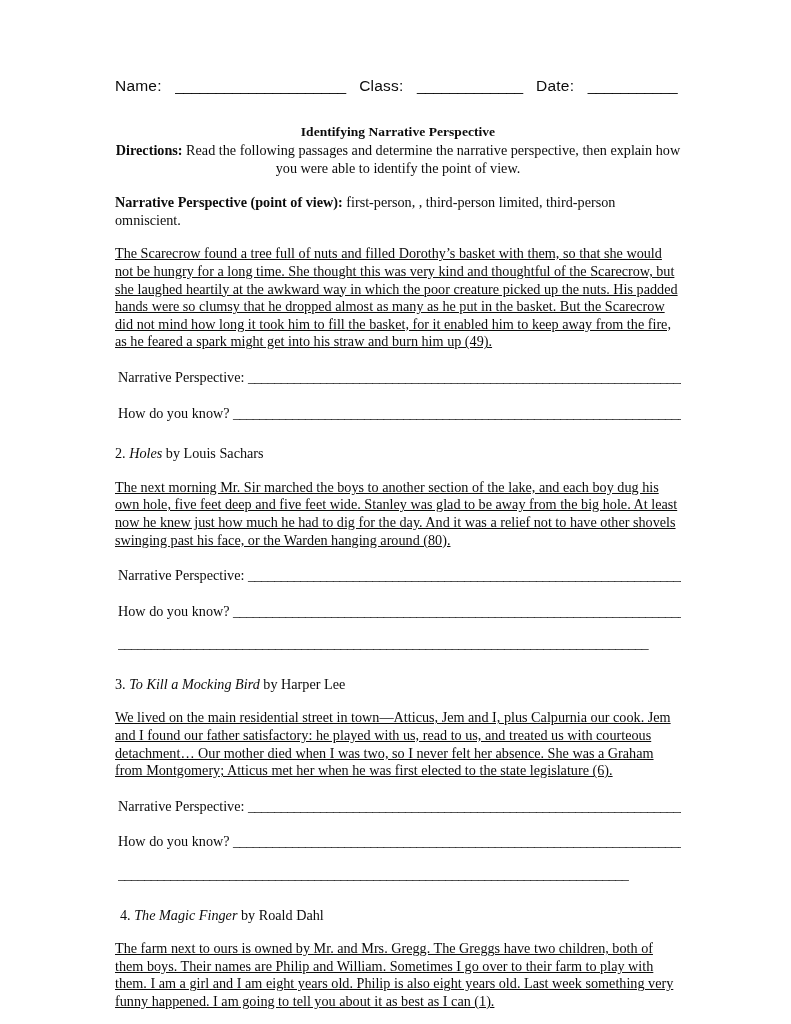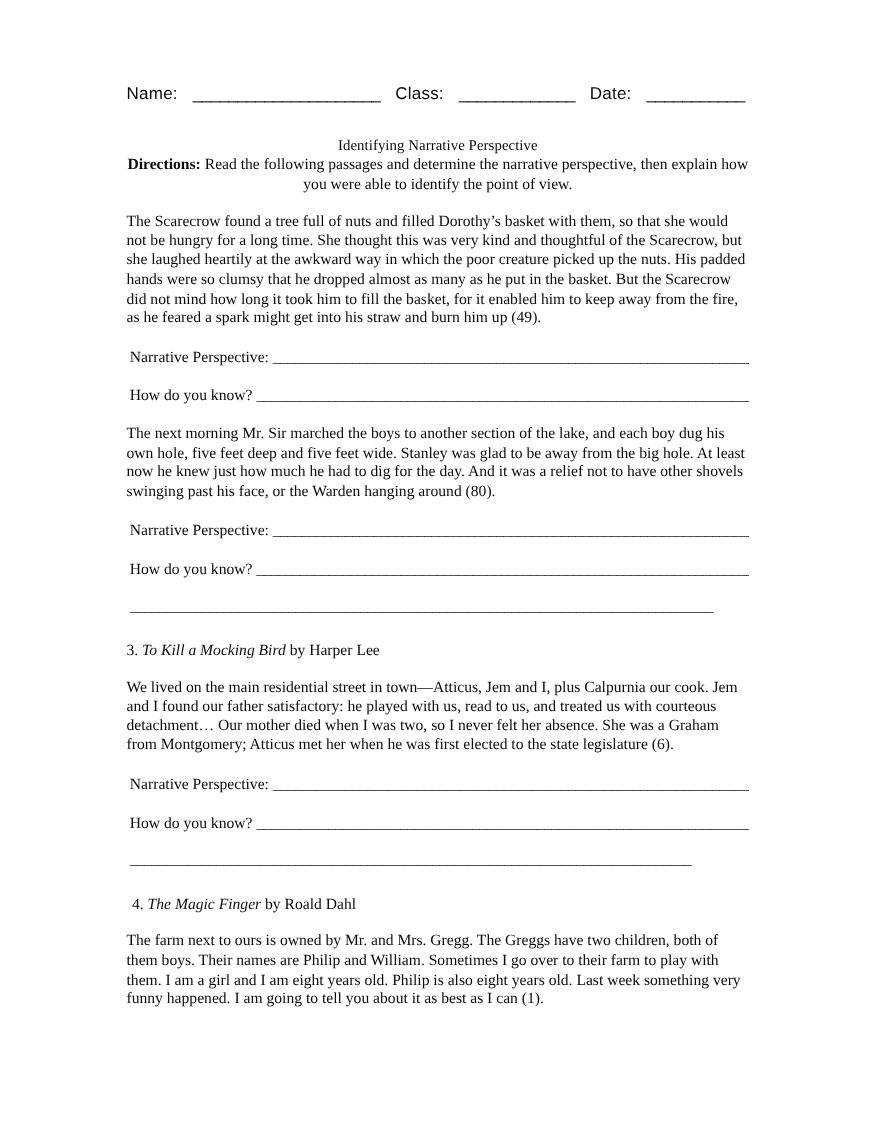--- a/index.html
+++ b/index.html
@@ -37,21 +37,21 @@
   .idline .gap-sm { display: inline-block; width: 9px; }
   .idline .rule {
     display: inline-block;
     vertical-align: baseline;
     letter-spacing: -0.5px;
   }
 
   
   .doc-title {
     text-align: center;
-    font-weight: normal;
+    font-weight: bold;
     font-size: 13.5px;
     line-height: 16px;
     margin-top: 28px;
     letter-spacing: 0.05px;
   }
 
   
   .para {
     font-size: 14.2px;
     line-height: 17.6px;
@@ -75,20 +75,21 @@
     line-height: 17.6px;
     margin-top: 23px;
   }
   .passage-head .title { font-style: italic; }
   .passage-head.indented { padding-left: 5px; }
 
   .passage-body {
     font-size: 14.2px;
     line-height: 17.6px;
     margin-top: 16px;
+    text-decoration: underline;
   }
 
   
   .answers { padding-left: 3px; }
   .answer-row {
     font-size: 14.2px;
     line-height: 17.6px;
     margin-top: 18px;
     white-space: nowrap;
     overflow: hidden;
@@ -121,30 +122,32 @@
       <span class="gap-sm"></span><span>Class:</span>
       <span class="gap-sm"></span><span class="rule">_____________</span>
       <span class="gap-sm"></span><span>Date:</span>
       <span class="gap-sm"></span><span class="rule">___________</span>
     </div>
 
     <div class="doc-title">Identifying Narrative Perspective</div>
 
     <p class="para directions"><b>Directions:</b><span> Read the following passages and determine the narrative perspective, then explain how you were able to identify the point of view.</span></p>
 
+    <p class="np-key"><b>Narrative Perspective (point of view):</b><span> first-person, , third-person limited, third-person omniscient.</span></p>
 
     <div class="passage-block">
       <p class="passage-body">The Scarecrow found a tree full of nuts and filled Dorothy’s basket with them, so that she would not be hungry for a long time.  She thought this was very kind and thoughtful of the Scarecrow, but she laughed heartily at the awkward way in which the poor creature picked up the nuts.  His padded hands were so clumsy that he dropped almost as many as he put in the basket.  But the Scarecrow did not mind how long it took him to fill the basket, for it enabled him to keep away from the fire, as he feared a spark might get into his straw and burn him up (49).</p>
       <div class="answers">
         <div class="answer-row"><span class="label">Narrative Perspective: </span><span class="rule">___________________________________________________________________</span></div>
         <div class="answer-row"><span class="label">How do you know? </span><span class="rule">_______________________________________________________________________</span></div>
       </div>
     </div>
 
     <div class="passage-block">
+      <div class="passage-head"><span>2. </span><span class="title">Holes</span><span> by Louis Sachars</span></div>
       <p class="passage-body">The next morning Mr. Sir marched the boys to another section of the lake, and each boy dug his own hole, five feet deep and five feet wide.  Stanley was glad to be away from the big hole.  At least now he knew just how much he had to dig for the day.  And it was a relief not to have other shovels swinging past his face, or the Warden hanging around (80).</p>
       <div class="answers">
         <div class="answer-row"><span class="label">Narrative Perspective: </span><span class="rule">___________________________________________________________________</span></div>
         <div class="answer-row"><span class="label">How do you know? </span><span class="rule">_______________________________________________________________________</span></div>
         <div class="cont-row">_________________________________________________________________________________</div>
       </div>
     </div>
 
     <div class="passage-block">
       <div class="passage-head"><span>3. </span><span class="title">To Kill a Mocking Bird</span><span> by Harper Lee</span></div>

